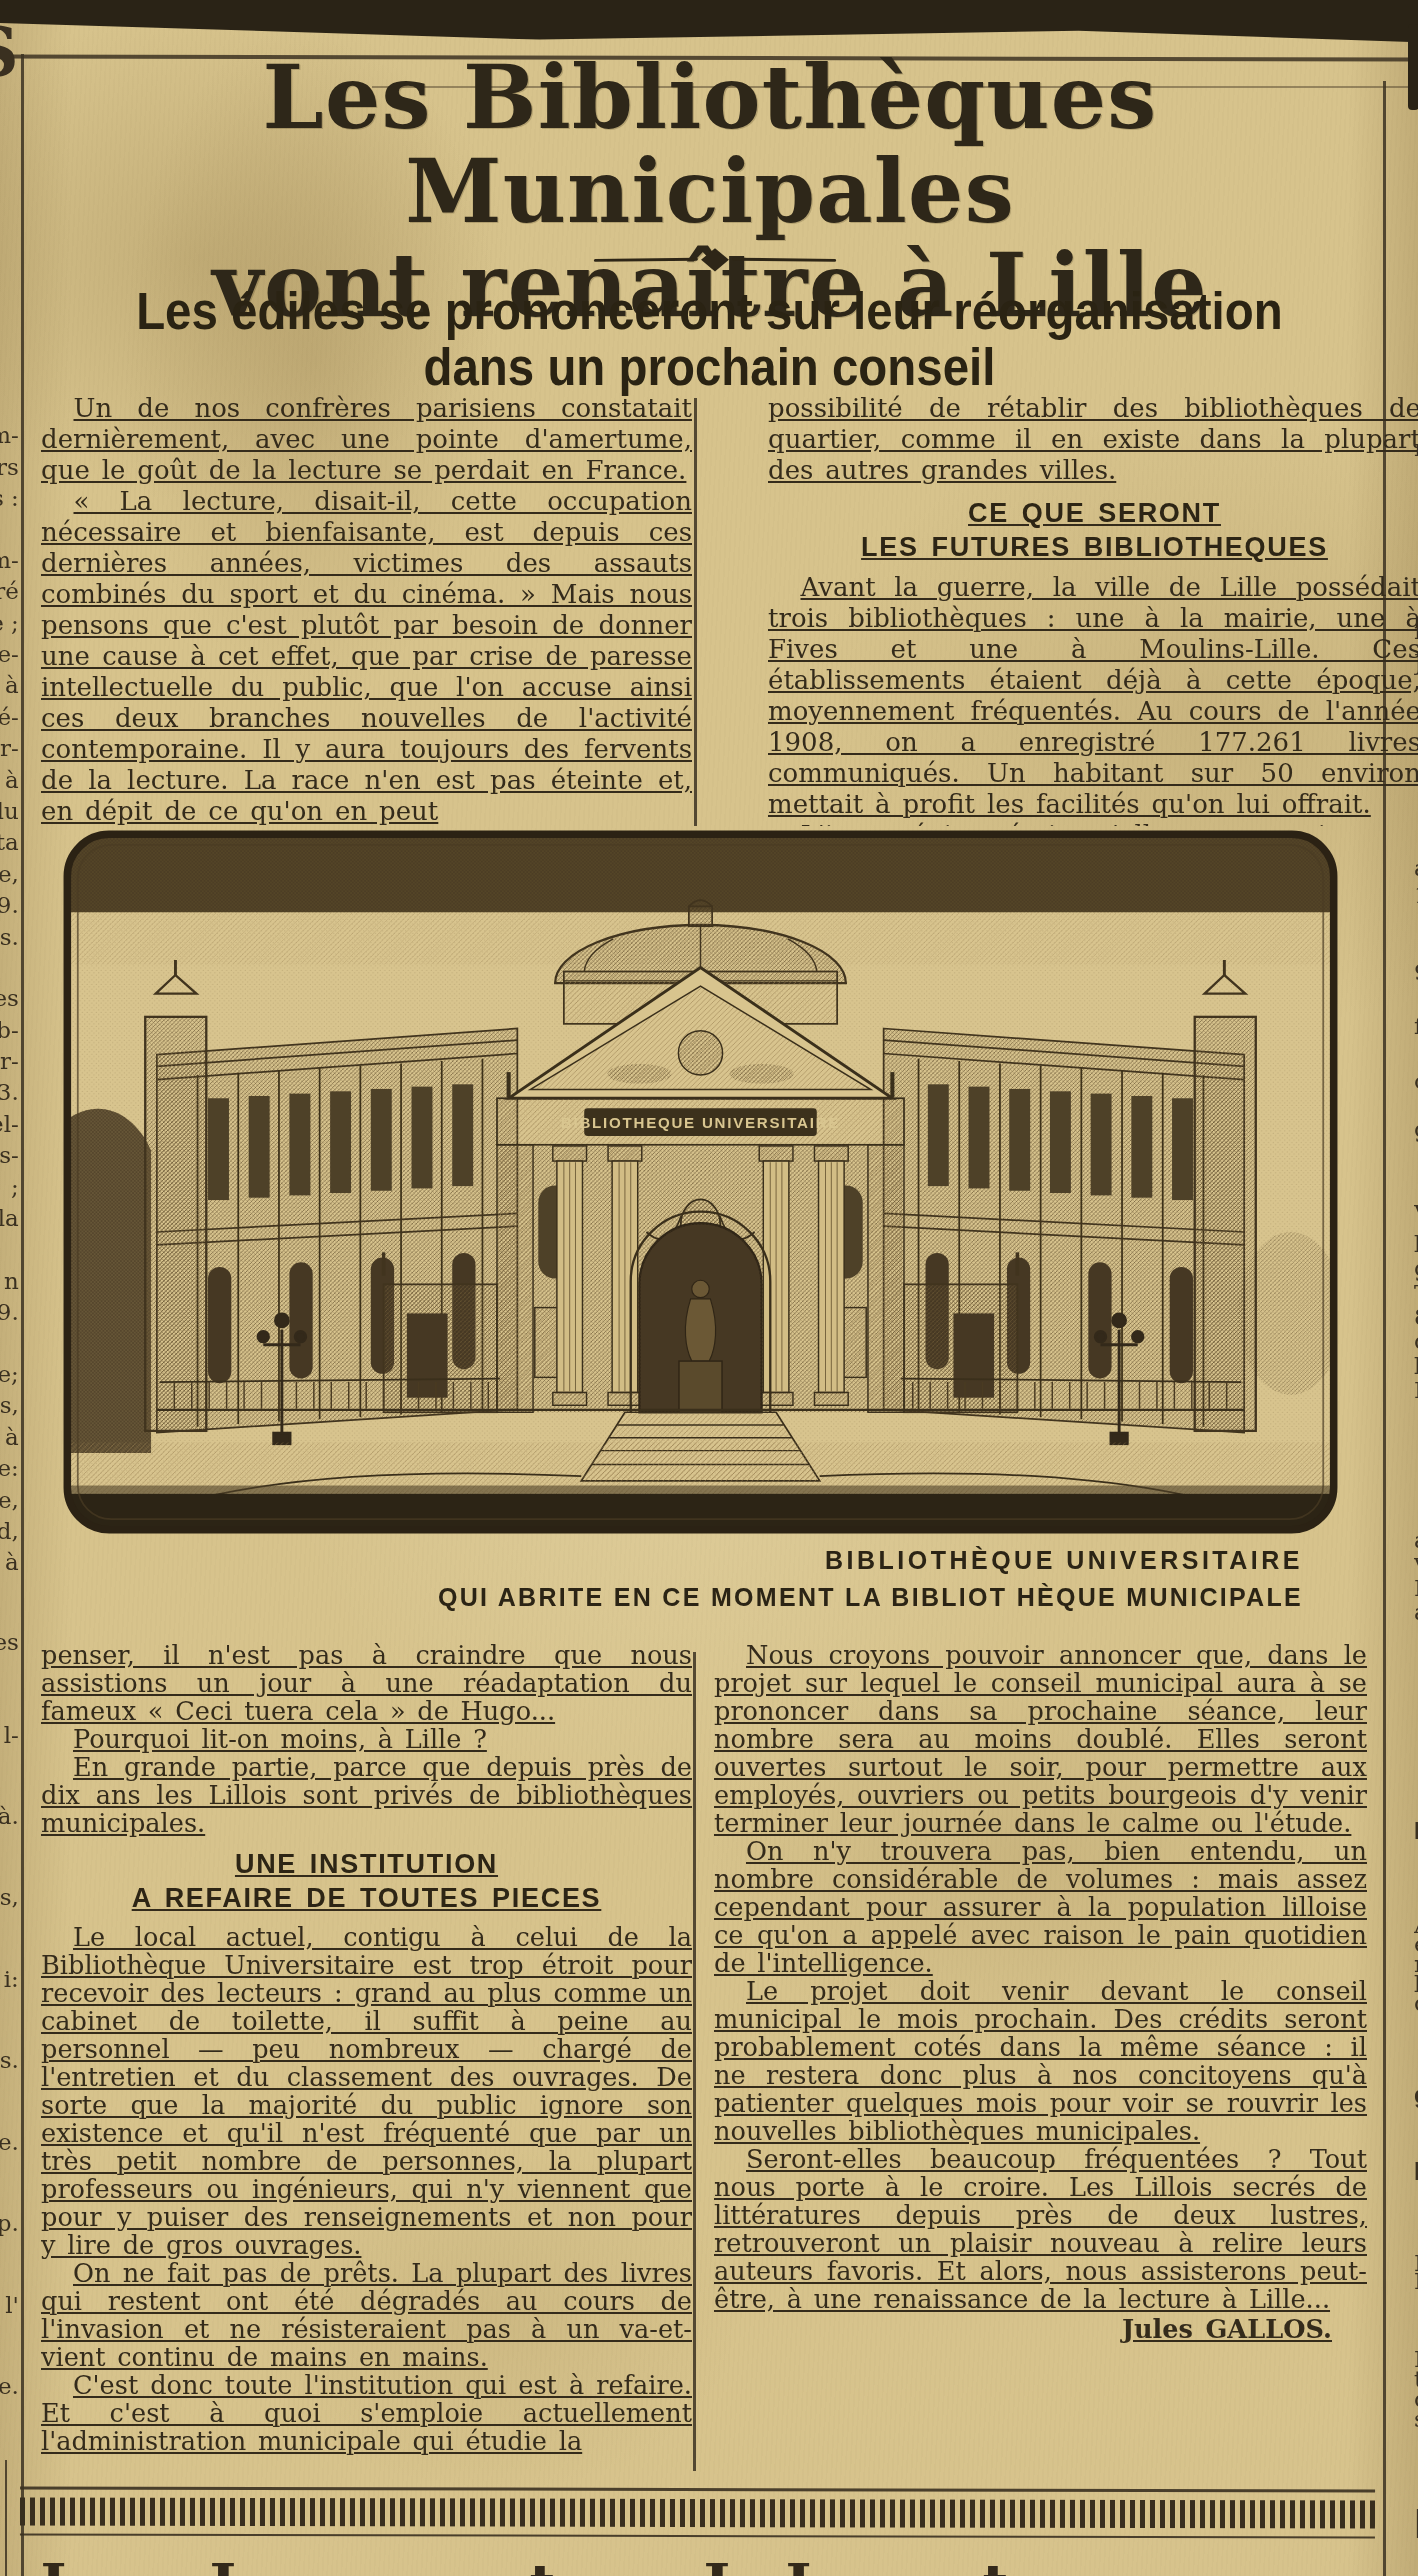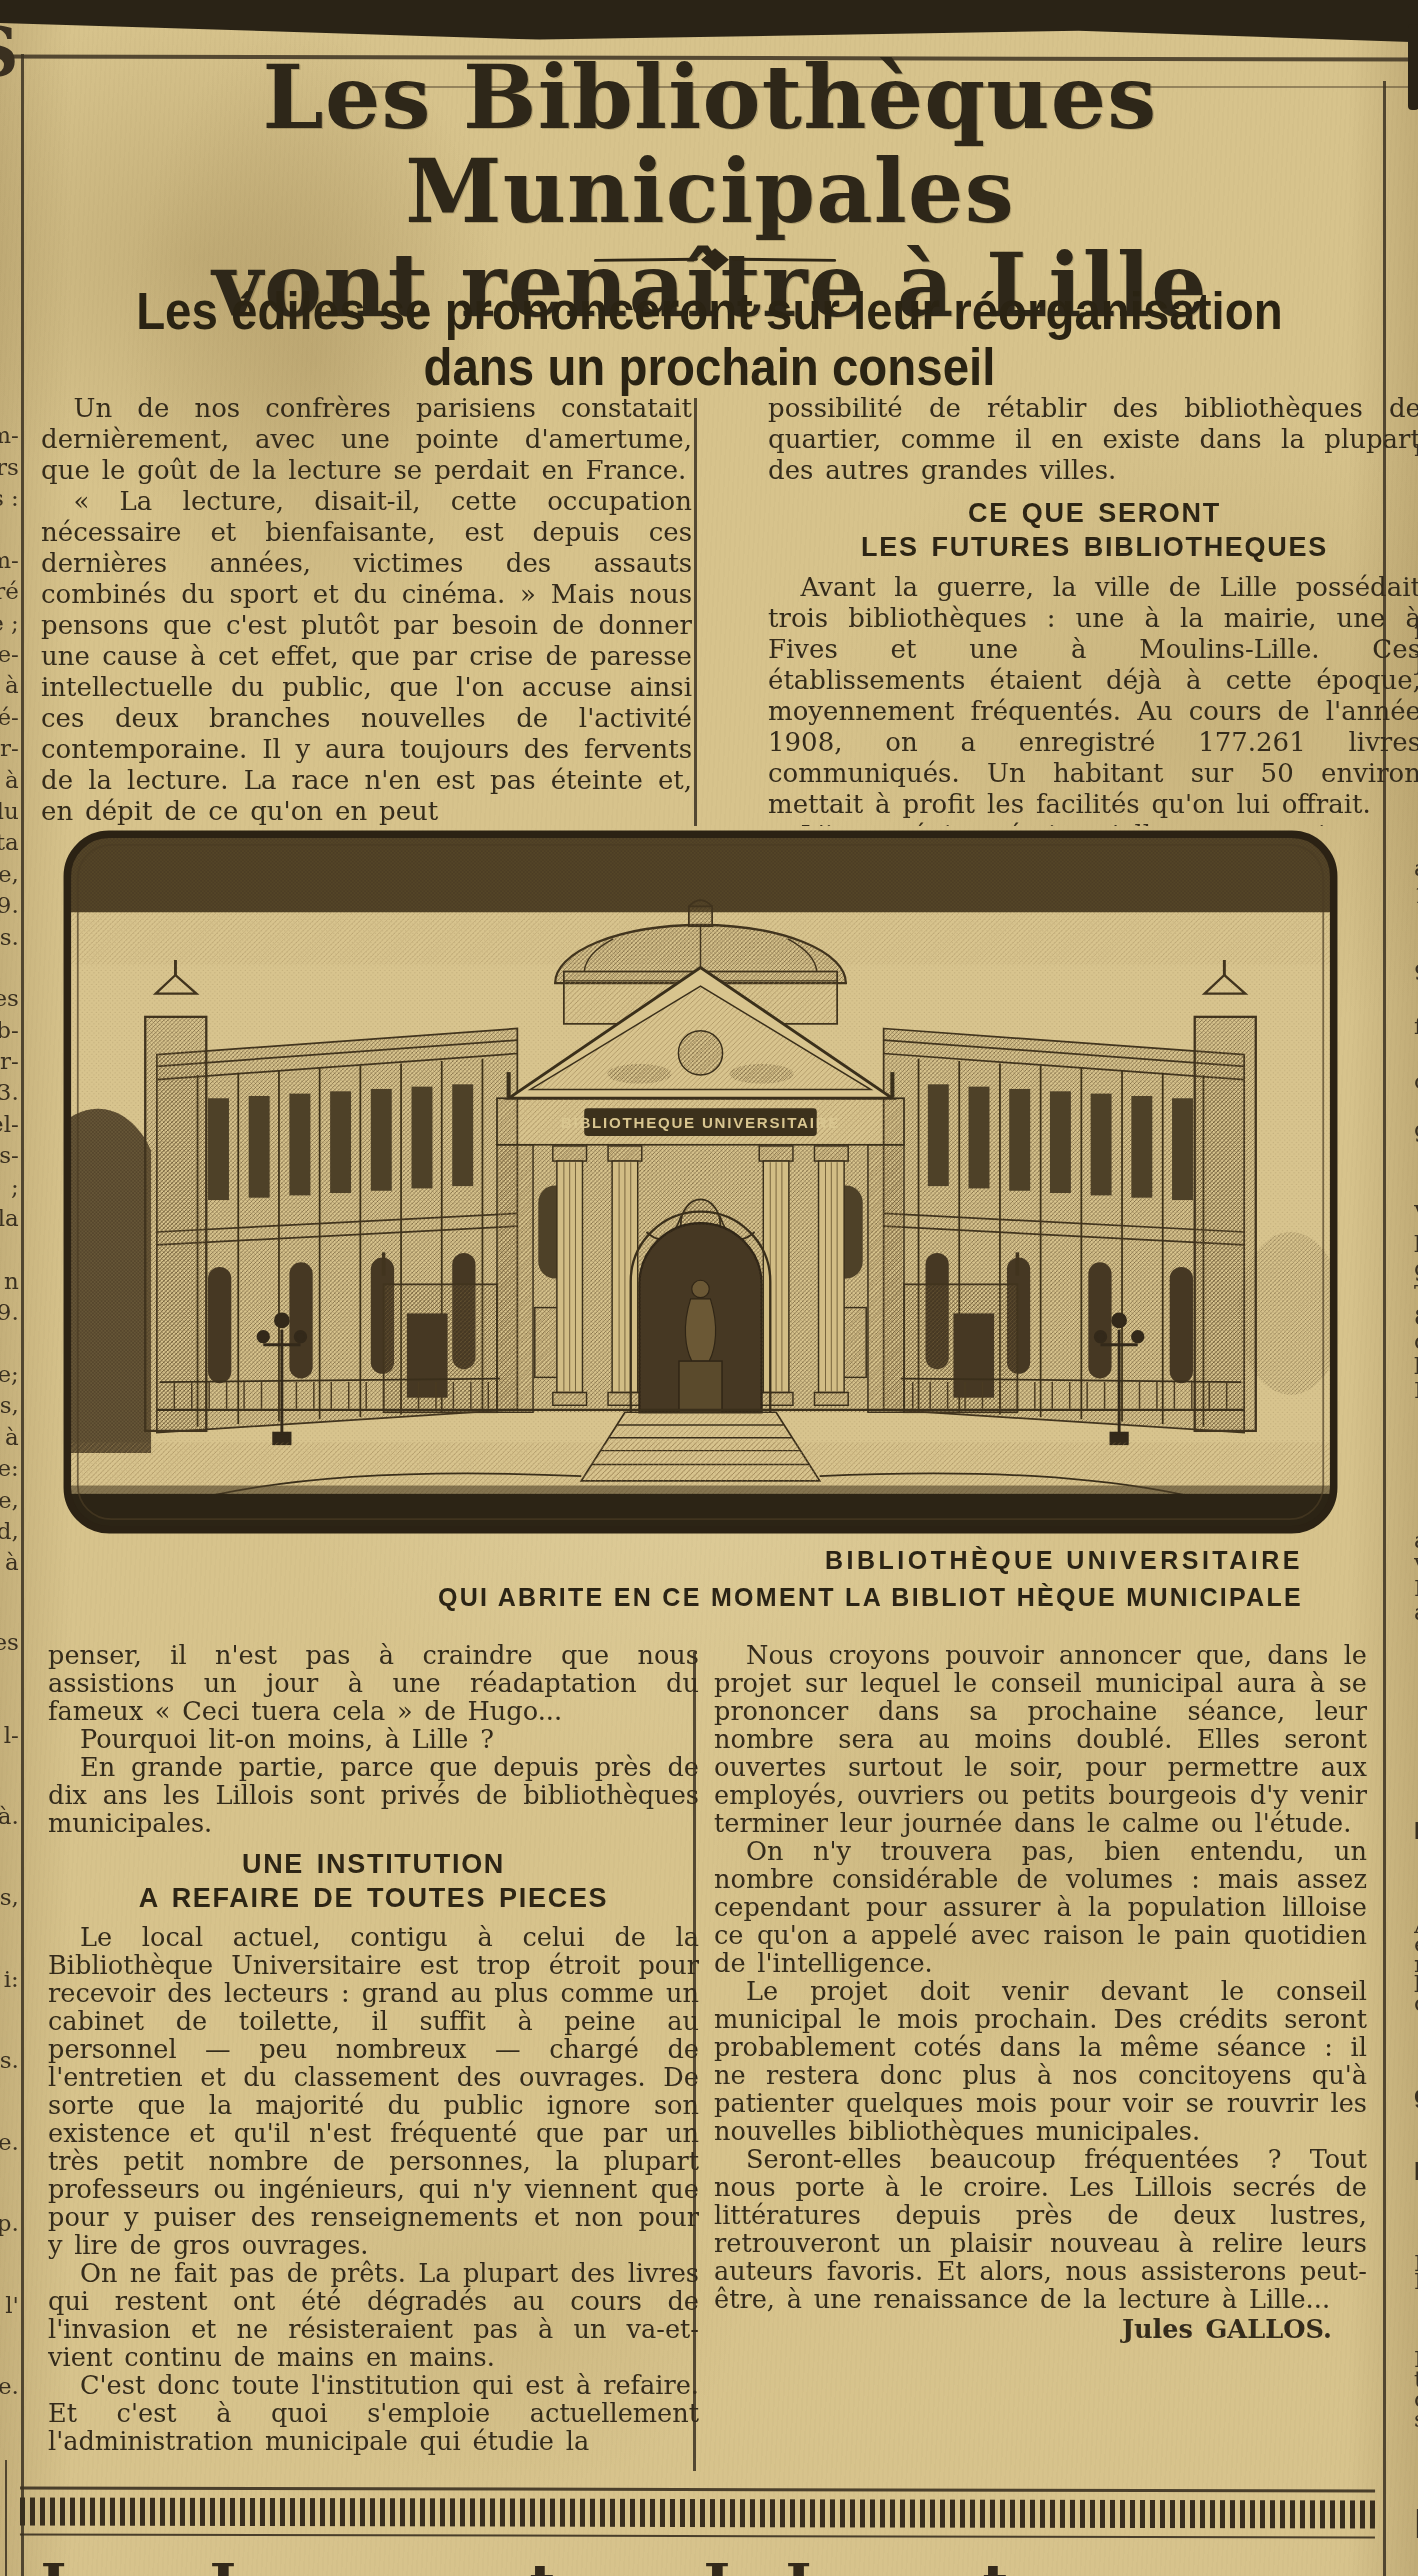--- a/index.html
+++ b/index.html
@@ -33,26 +33,26 @@
   .headline{position:absolute;left:41px;top:51px;width:1338px;text-align:center;
     font-family:"DejaVu Serif",serif;font-weight:700;font-size:87px;line-height:1.08;
     color:#2e2719;letter-spacing:1.2px;text-shadow:1.2px 1.2px 0 rgba(60,45,20,.22);}
   .ornament{position:absolute;left:593px;top:247px;width:244px;height:25.6px;}
   .subhead{position:absolute;left:26px;width:1366px;text-align:center;
     font-family:"Liberation Sans",sans-serif;font-weight:bold;font-size:51px;line-height:1.0;
     color:#2a2313;}
   .subhead .sq{display:inline-block;transform:scaleX(.93);transform-origin:50% 50%;white-space:nowrap;}
   .sub1{top:286px;} .sub2{top:342px;}
   
-  .col{position:absolute;overflow:hidden;text-align:justify;word-spacing:.14em;}
+  .col{position:absolute;overflow:hidden;text-align:justify;word-spacing:.14em;text-decoration:underline;}
   .cols-top{font-size:26px;line-height:31px;}
   .cols-bot{font-size:25.6px;line-height:28px;}
   .col-lt{left:41px;top:393px;width:651px;height:433px;}
   .col-rt{left:746px;top:393px;width:653px;height:433px;margin-left:22px;}
-  .col-lb{left:48px;top:1641px;width:651px;height:841px;}
+  .col-lb{left:41px;top:1641px;width:651px;height:841px;}
   .col-rb{left:714px;top:1641px;width:653px;height:841px;}
   .b-p{margin:0;text-indent:1.25em;}
   .b-pc{margin:0;text-indent:0;}
   .b-h{font-family:"Liberation Sans",sans-serif;font-weight:bold;text-align:center;
     font-size:27px;letter-spacing:1.7px;line-height:1.22;margin:10.5px 0 1.2px;text-indent:0;color:#2d2515;}
   .b-h + .b-h{margin-top:0;margin-bottom:8.1px;}
   .b-sig{margin:2.3px 0 0;text-indent:0;text-align:right;padding-right:35px;font-weight:bold;}
   
   .figure{position:absolute;left:58px;top:825px;width:1285px;height:714px;}
   .caption{position:absolute;left:116px;width:1187px;text-align:right;

